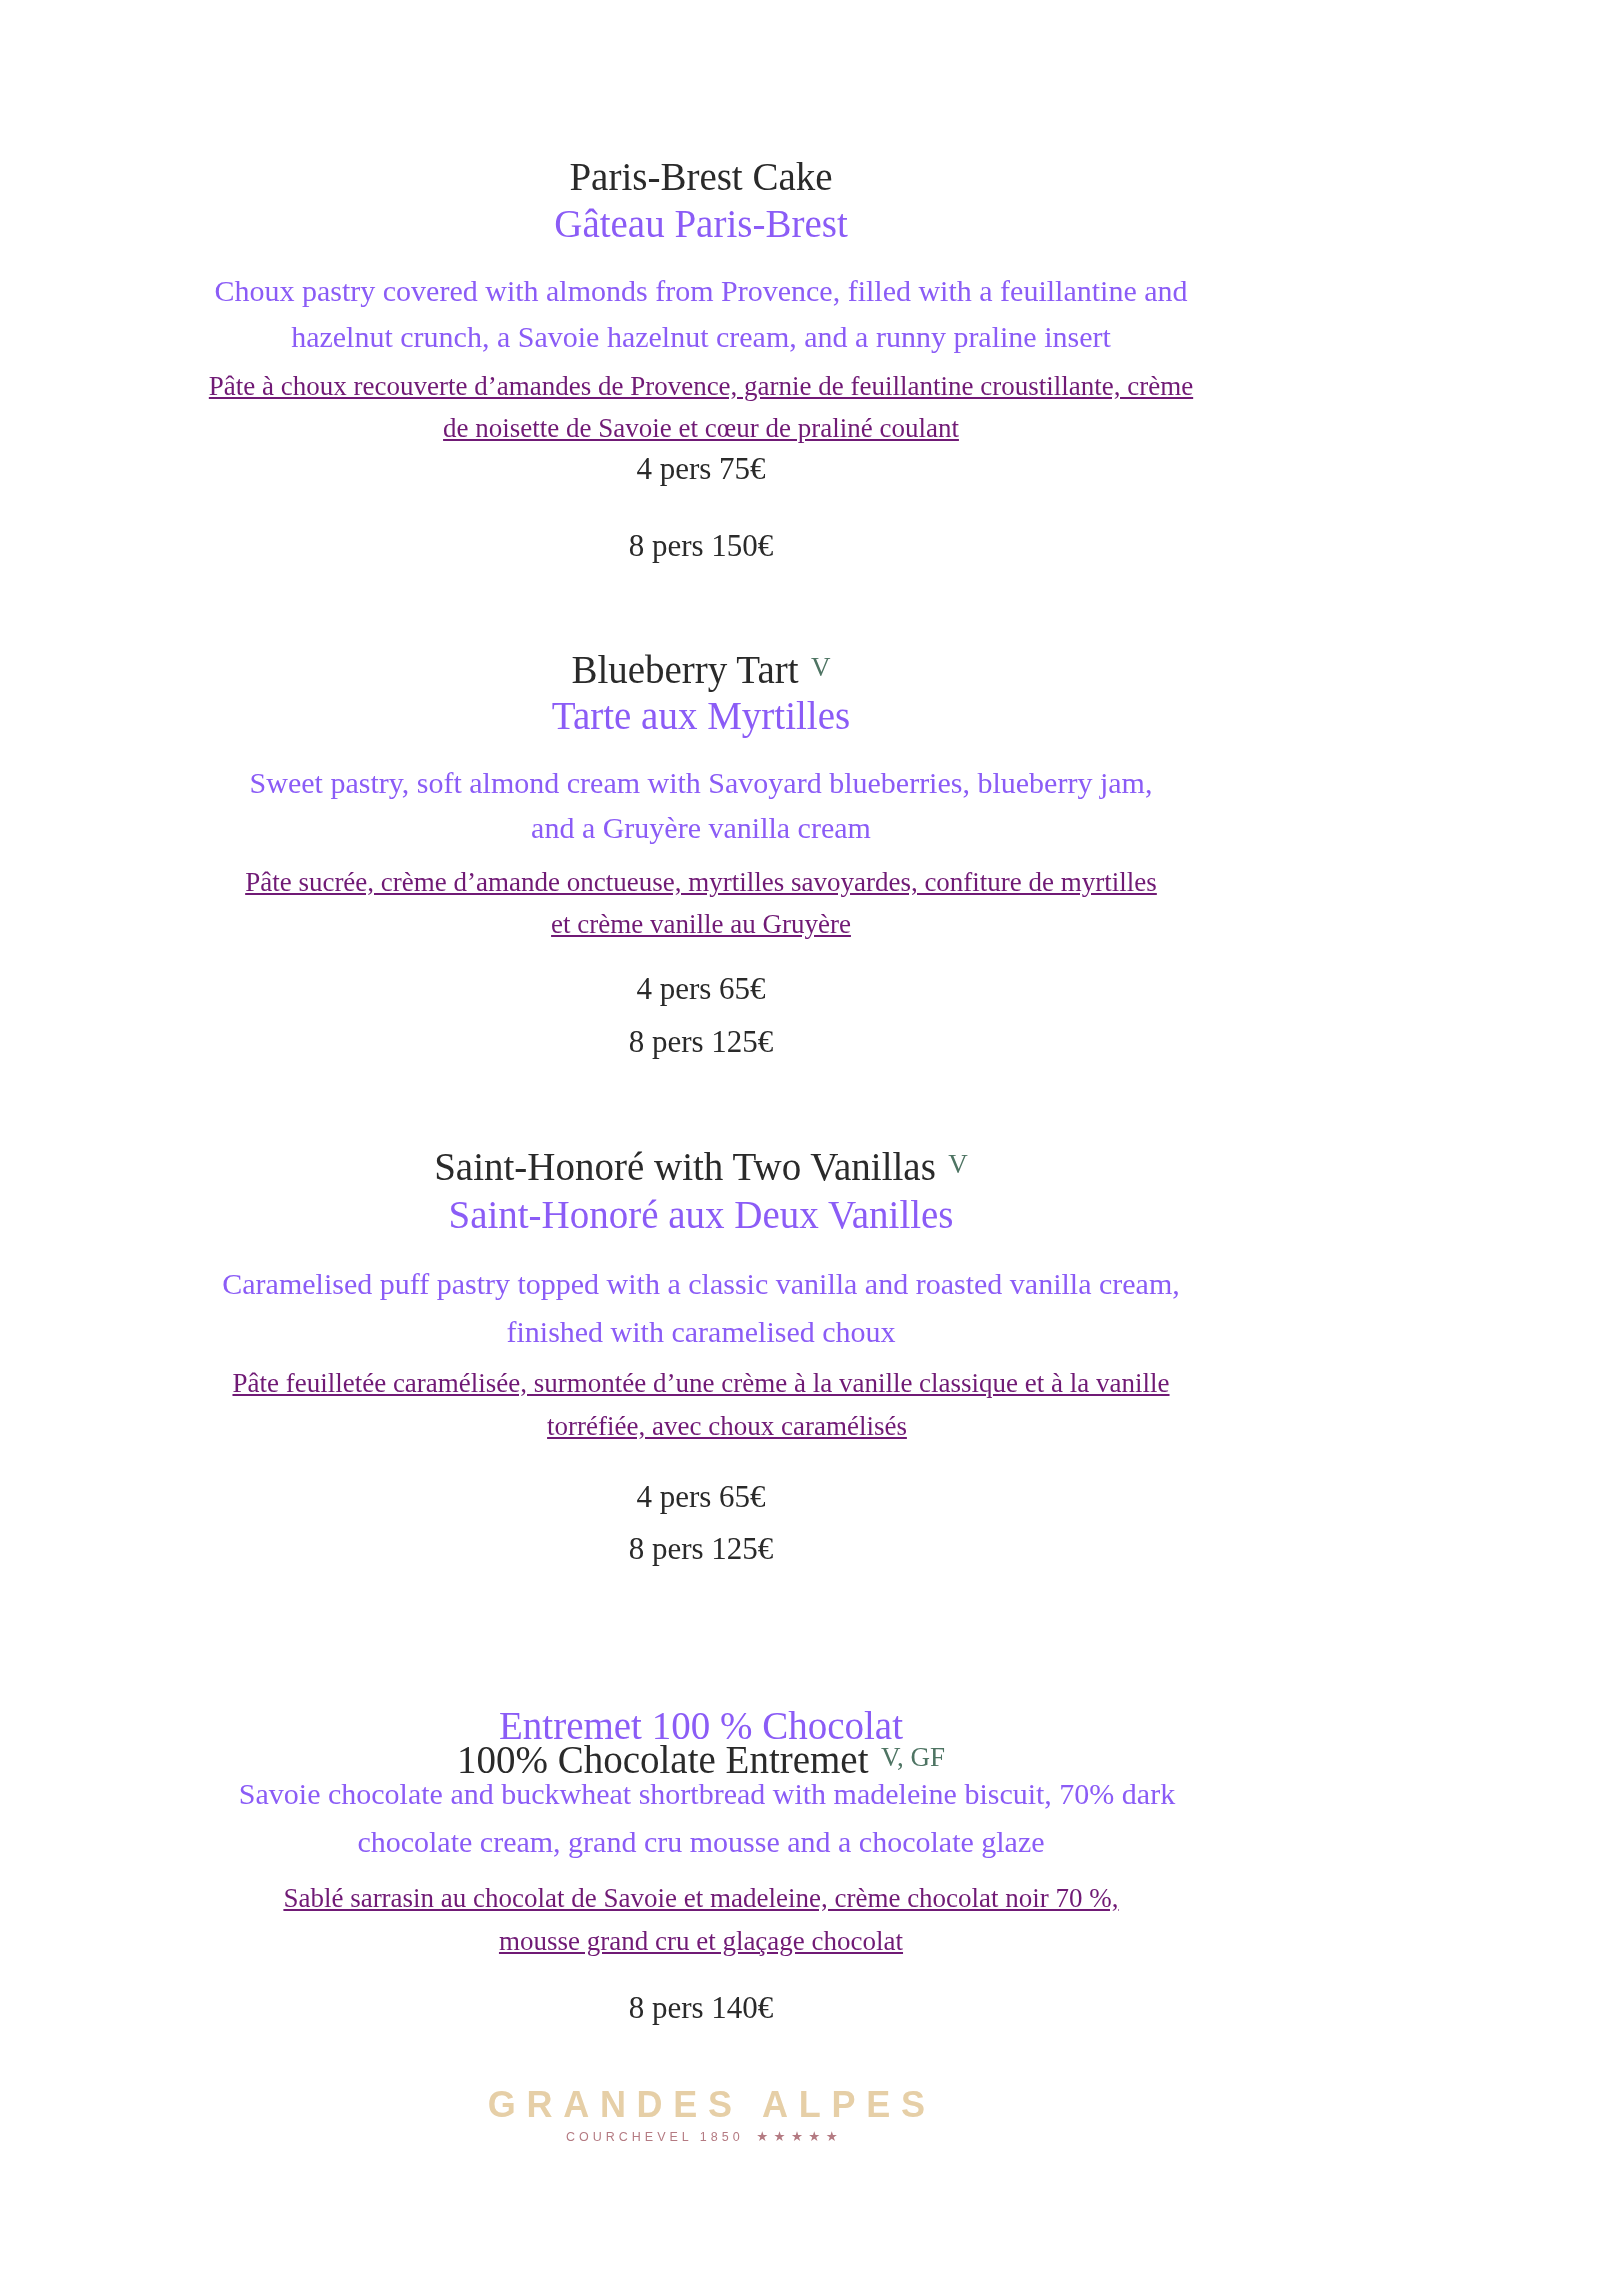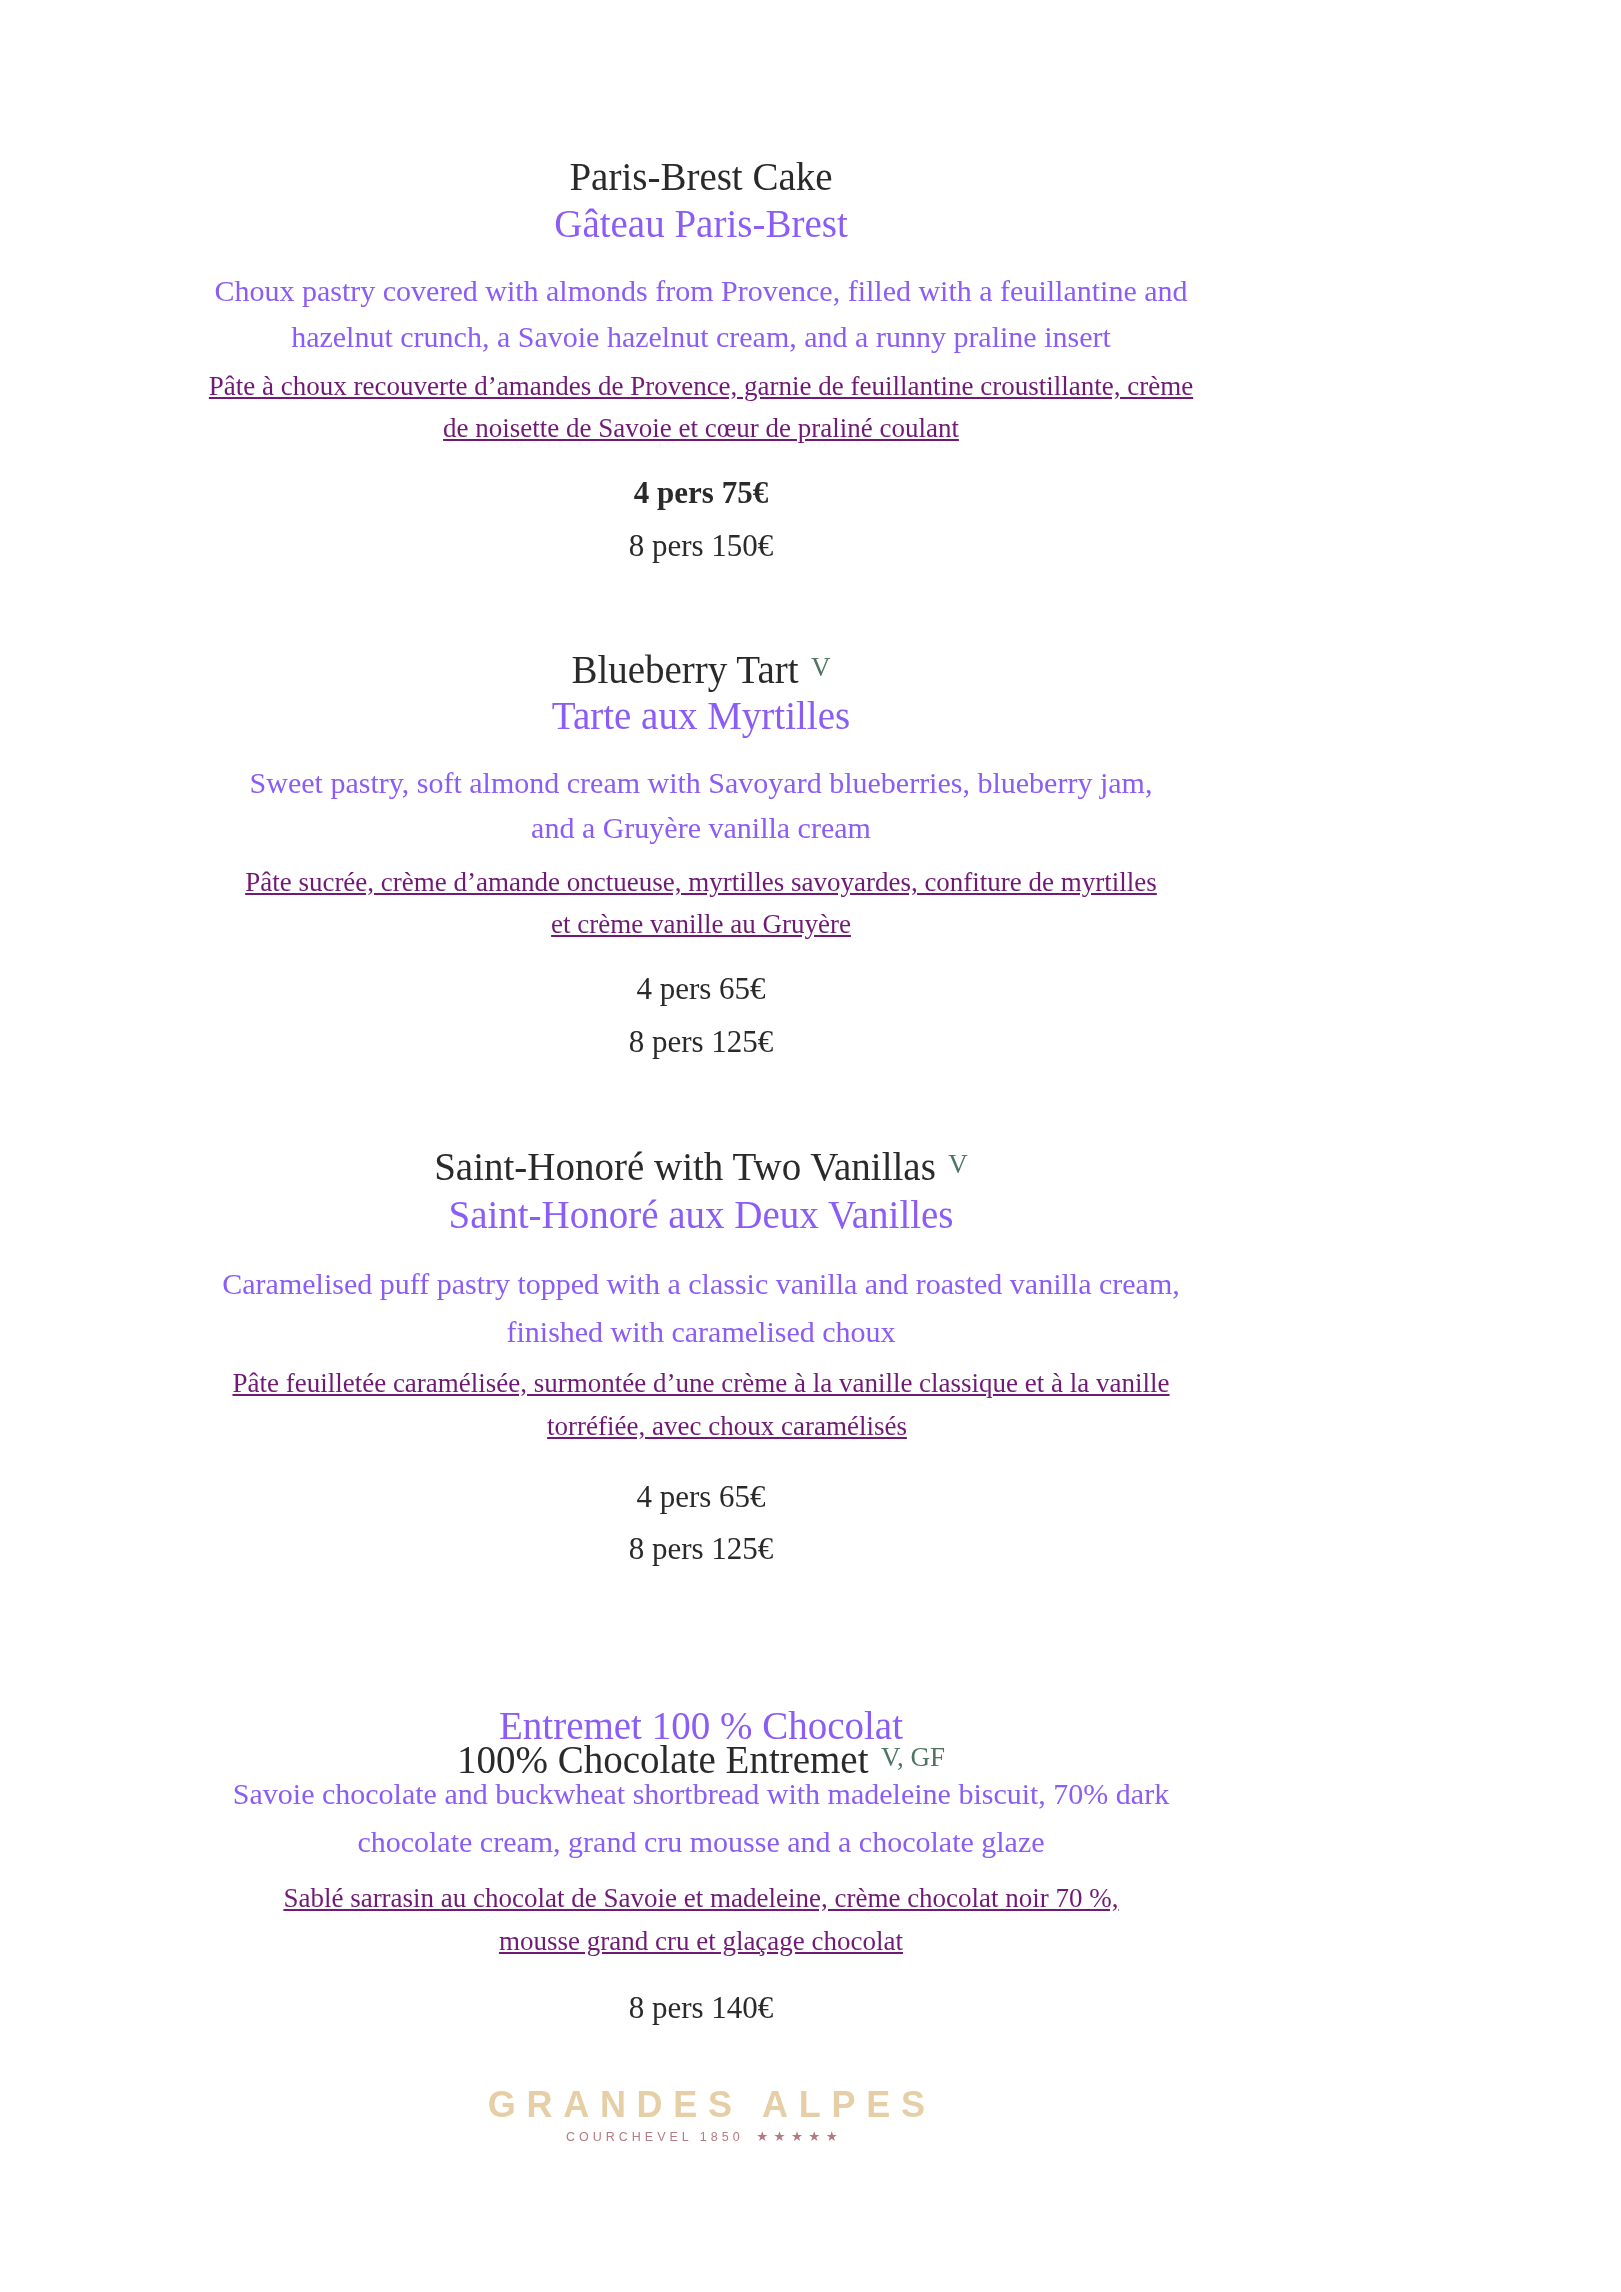--- a/index.html
+++ b/index.html
@@ -24,21 +24,21 @@
 
 <div class="page">
 
   <div>
     <div class="line title" style="top:154px;"><span>Paris-Brest Cake</span></div>
     <div class="line subtitle" style="top:201px;">Gâteau Paris-Brest</div>
     <div class="line desc-en" style="top:274px;">Choux pastry covered with almonds from Provence, filled with a feuillantine and</div>
     <div class="line desc-en" style="top:320px;">hazelnut crunch, a Savoie hazelnut cream, and a runny praline insert</div>
     <div class="line desc-fr" style="top:371px;">Pâte à choux recouverte d’amandes de Provence, garnie de feuillantine croustillante, crème</div>
     <div class="line desc-fr" style="top:413px;">de noisette de Savoie et cœur de praliné coulant</div>
-    <div class="line price" style="top:475px;font-weight:bold;">4 pers 75€</div>
+    <div class="line price" style="top:451px;">4 pers 75€</div>
     <div class="line price" style="top:528px;">8 pers 150€</div>
   </div>
 
   <div>
     <div class="line title" style="top:647px;"><span>Blueberry Tart</span><span class="tag">V</span></div>
     <div class="line subtitle" style="top:693px;">Tarte aux Myrtilles</div>
     <div class="line desc-en" style="top:766px;">Sweet pastry, soft almond cream with Savoyard blueberries, blueberry jam,</div>
     <div class="line desc-en" style="top:811px;">and a Gruyère vanilla cream</div>
     <div class="line desc-fr" style="top:867px;">Pâte sucrée, crème d’amande onctueuse, myrtilles savoyardes, confiture de myrtilles</div>
     <div class="line desc-fr" style="top:909px;">et crème vanille au Gruyère</div>
@@ -53,21 +53,21 @@
     <div class="line desc-en" style="top:1315px;">finished with caramelised choux</div>
     <div class="line desc-fr" style="top:1368px;">Pâte feuilletée caramélisée, surmontée d’une crème à la vanille classique et à la vanille</div>
     <div class="line desc-fr" style="top:1411px;margin-left:26px;">torréfiée, avec choux caramélisés</div>
     <div class="line price" style="top:1479px;">4 pers 65€</div>
     <div class="line price" style="top:1531px;">8 pers 125€</div>
   </div>
 
   <div>
     <div class="line title" style="top:1737px;"><span>100% Chocolate Entremet</span><span class="tag">V, GF</span></div>
     <div class="line subtitle" style="top:1703px;">Entremet 100 % Chocolat</div>
-    <div class="line desc-en" style="top:1777px;">Savoie chocolate and buckwheat shortbread with madeleine biscuit, 70% dark</div>
+    <div class="line desc-en" style="top:1777px;padding-left:6px;">Savoie chocolate and buckwheat shortbread with madeleine biscuit, 70% dark</div>
     <div class="line desc-en" style="top:1825px;">chocolate cream, grand cru mousse and a chocolate glaze</div>
     <div class="line desc-fr" style="top:1883px;">Sablé sarrasin au chocolat de Savoie et madeleine, crème chocolat noir 70 %,</div>
     <div class="line desc-fr" style="top:1926px;">mousse grand cru et glaçage chocolat</div>
     <div class="line price" style="top:1990px;">8 pers 140€</div>
   </div>
 
   <div>
     <div class="line logo" style="top:2084px;">GRANDES ALPES</div>
     <div class="line logo-sub" style="top:2129px;"><span>COURCHEVEL 1850</span><span class="stars">★★★★★</span></div>
   </div>

